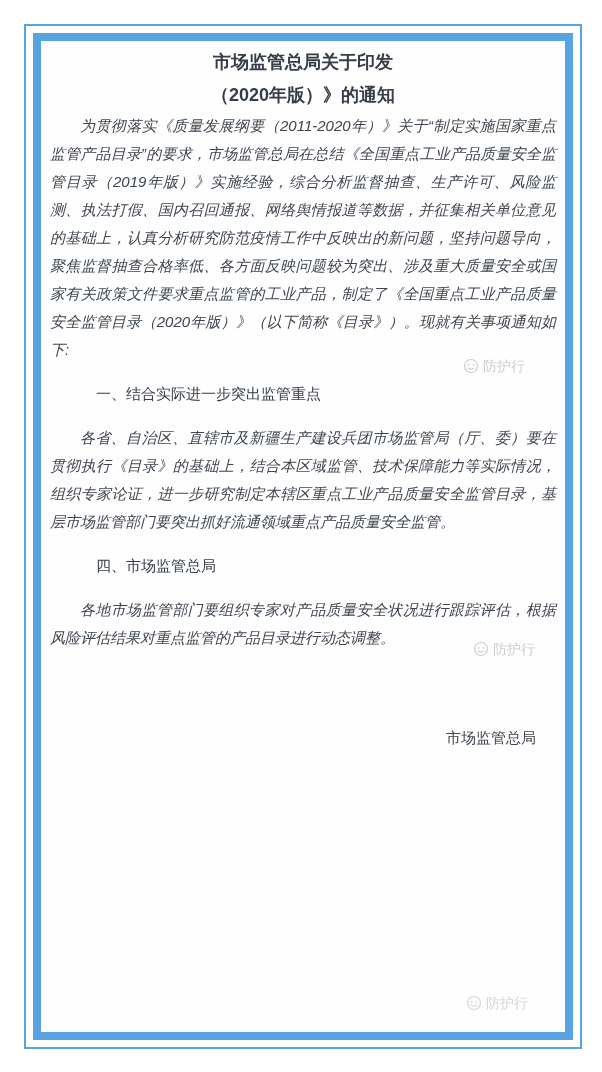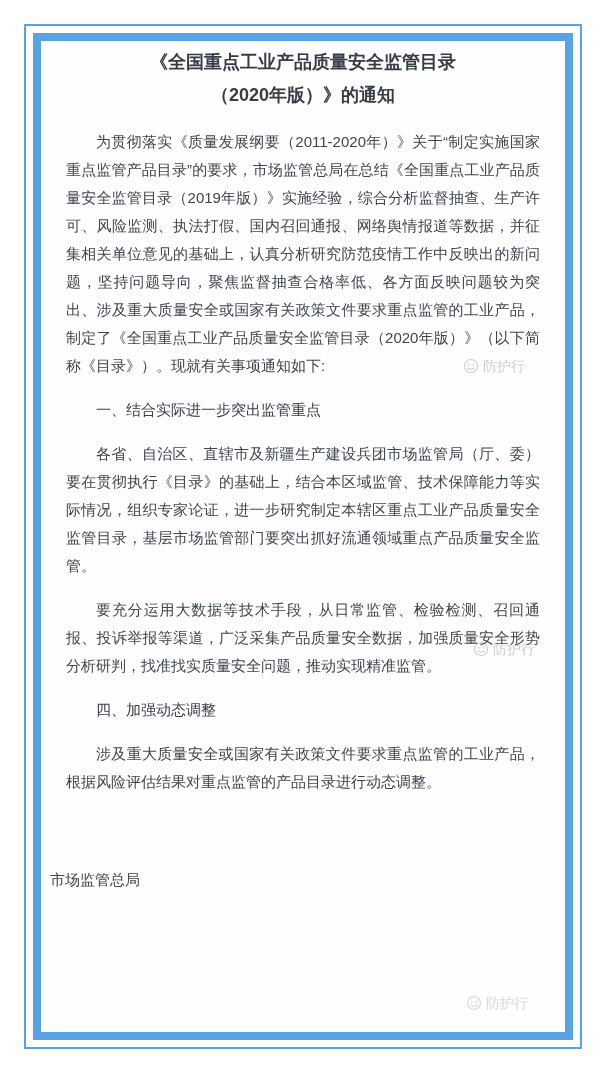--- a/index.html
+++ b/index.html
@@ -13,24 +13,24 @@
 
   .frame-thin  { position:absolute; left:24px; top:24px; right:20px; bottom:23px; border:2px solid var(--blue); }
   .frame-thick { position:absolute; left:33px; top:33px; right:29px; bottom:32px; border:8px solid var(--blue); background:#fefefe; }
 
   .content {
     position:absolute; left:50px; top:46px; width:506px; z-index:2;
     color:var(--ink); font-size:15px; line-height:28px; text-align:justify;
   }
   .doc-title { margin:0 0 0 0; text-align:center; font-weight:bold; font-size:18px; line-height:33px; color:var(--ink-dark); }
   .greeting { margin:36px 0 0 0; }
-  .para { margin:16px; text-indent:2em; }
+  .para { margin:0; text-indent:2em;font-style:italic; }
   .heading { margin:16px; text-indent:2em; font-weight:normal; color:var(--ink-dark); }
   .gap-before { margin-top:14px; }
-  .signature { margin:72px 16px 0 0; padding-right:4px; position:relative; z-index:2;font-family:Liberation Mono, monospace; }
+  .signature { margin:72px 16px 0 0; text-align:right; padding-right:4px; position:relative; z-index:2; }
 
   .watermark {
     position:absolute; z-index:1; display:flex; align-items:center; gap:4px;
     color:var(--wm); font-size:14px; line-height:16px; white-space:nowrap; opacity:.9;
   }
   .wm-1 { left:463px; top:358px; }
   .wm-2 { left:473px; top:641px; }
   .wm-3 { left:466px; top:995px; opacity:.75; }
   .wm-icon { width:16px; height:16px; flex:0 0 auto; }
 </style>
@@ -66,32 +66,31 @@
       <circle cx="5.6" cy="6.8" r="0.9" fill="#c6c9cd"></circle>
       <circle cx="10.4" cy="6.8" r="0.9" fill="#c6c9cd"></circle>
       <path d="M5 10 q3 2.4 6 0" fill="none" stroke="#c6c9cd" stroke-width="1.1" stroke-linecap="round"></path>
     </svg>
     <span>防护行</span>
   </div>
 
   <div class="content">
 
     <div class="doc-title">
-      <div>《全国重点工业产品质量安全监管目录</div>
+      <div>市场监管总局关于印发</div>
       <div>（2020年版）》的通知</div>
     </div>
 
 
     <p class="para">为贯彻落实《质量发展纲要（2011-2020年）》关于“制定实施国家重点监管产品目录”的要求，市场监管总局在总结《全国重点工业产品质量安全监管目录（2019年版）》实施经验，综合分析监督抽查、生产许可、风险监测、执法打假、国内召回通报、网络舆情报道等数据，并征集相关单位意见的基础上，认真分析研究防范疫情工作中反映出的新问题，坚持问题导向，聚焦监督抽查合格率低、各方面反映问题较为突出、涉及重大质量安全或国家有关政策文件要求重点监管的工业产品，制定了《全国重点工业产品质量安全监管目录（2020年版）》（以下简称《目录》）。现就有关事项通知如下:</p>
 
     <p class="heading">一、结合实际进一步突出监管重点</p>
     <p class="para">各省、自治区、直辖市及新疆生产建设兵团市场监管局（厅、委）要在贯彻执行《目录》的基础上，结合本区域监管、技术保障能力等实际情况，组织专家论证，进一步研究制定本辖区重点工业产品质量安全监管目录，基层市场监管部门要突出抓好流通领域重点产品质量安全监管。</p>
 
-    <p class="para">要充分运用大数据等技术手段，从日常监管、检验检测、召回通报、投诉举报等渠道，广泛采集产品质量安全数据，加强质量安全形势分析研判，找准找实质量安全问题，推动实现精准监管。</p>
 
 
-    <p class="heading">四、加强动态调整</p>
-    <p class="para">涉及重大质量安全或国家有关政策文件要求重点监管的工业产品，根据风险评估结果对重点监管的产品目录进行动态调整。</p>
+    <p class="heading">四、市场监管总局</p>
+    <p class="para">各地市场监管部门要组织专家对产品质量安全状况进行跟踪评估，根据风险评估结果对重点监管的产品目录进行动态调整。</p>
 
     <p class="signature">市场监管总局</p>
 
   </div>
 </div>
 
 </body></html>

